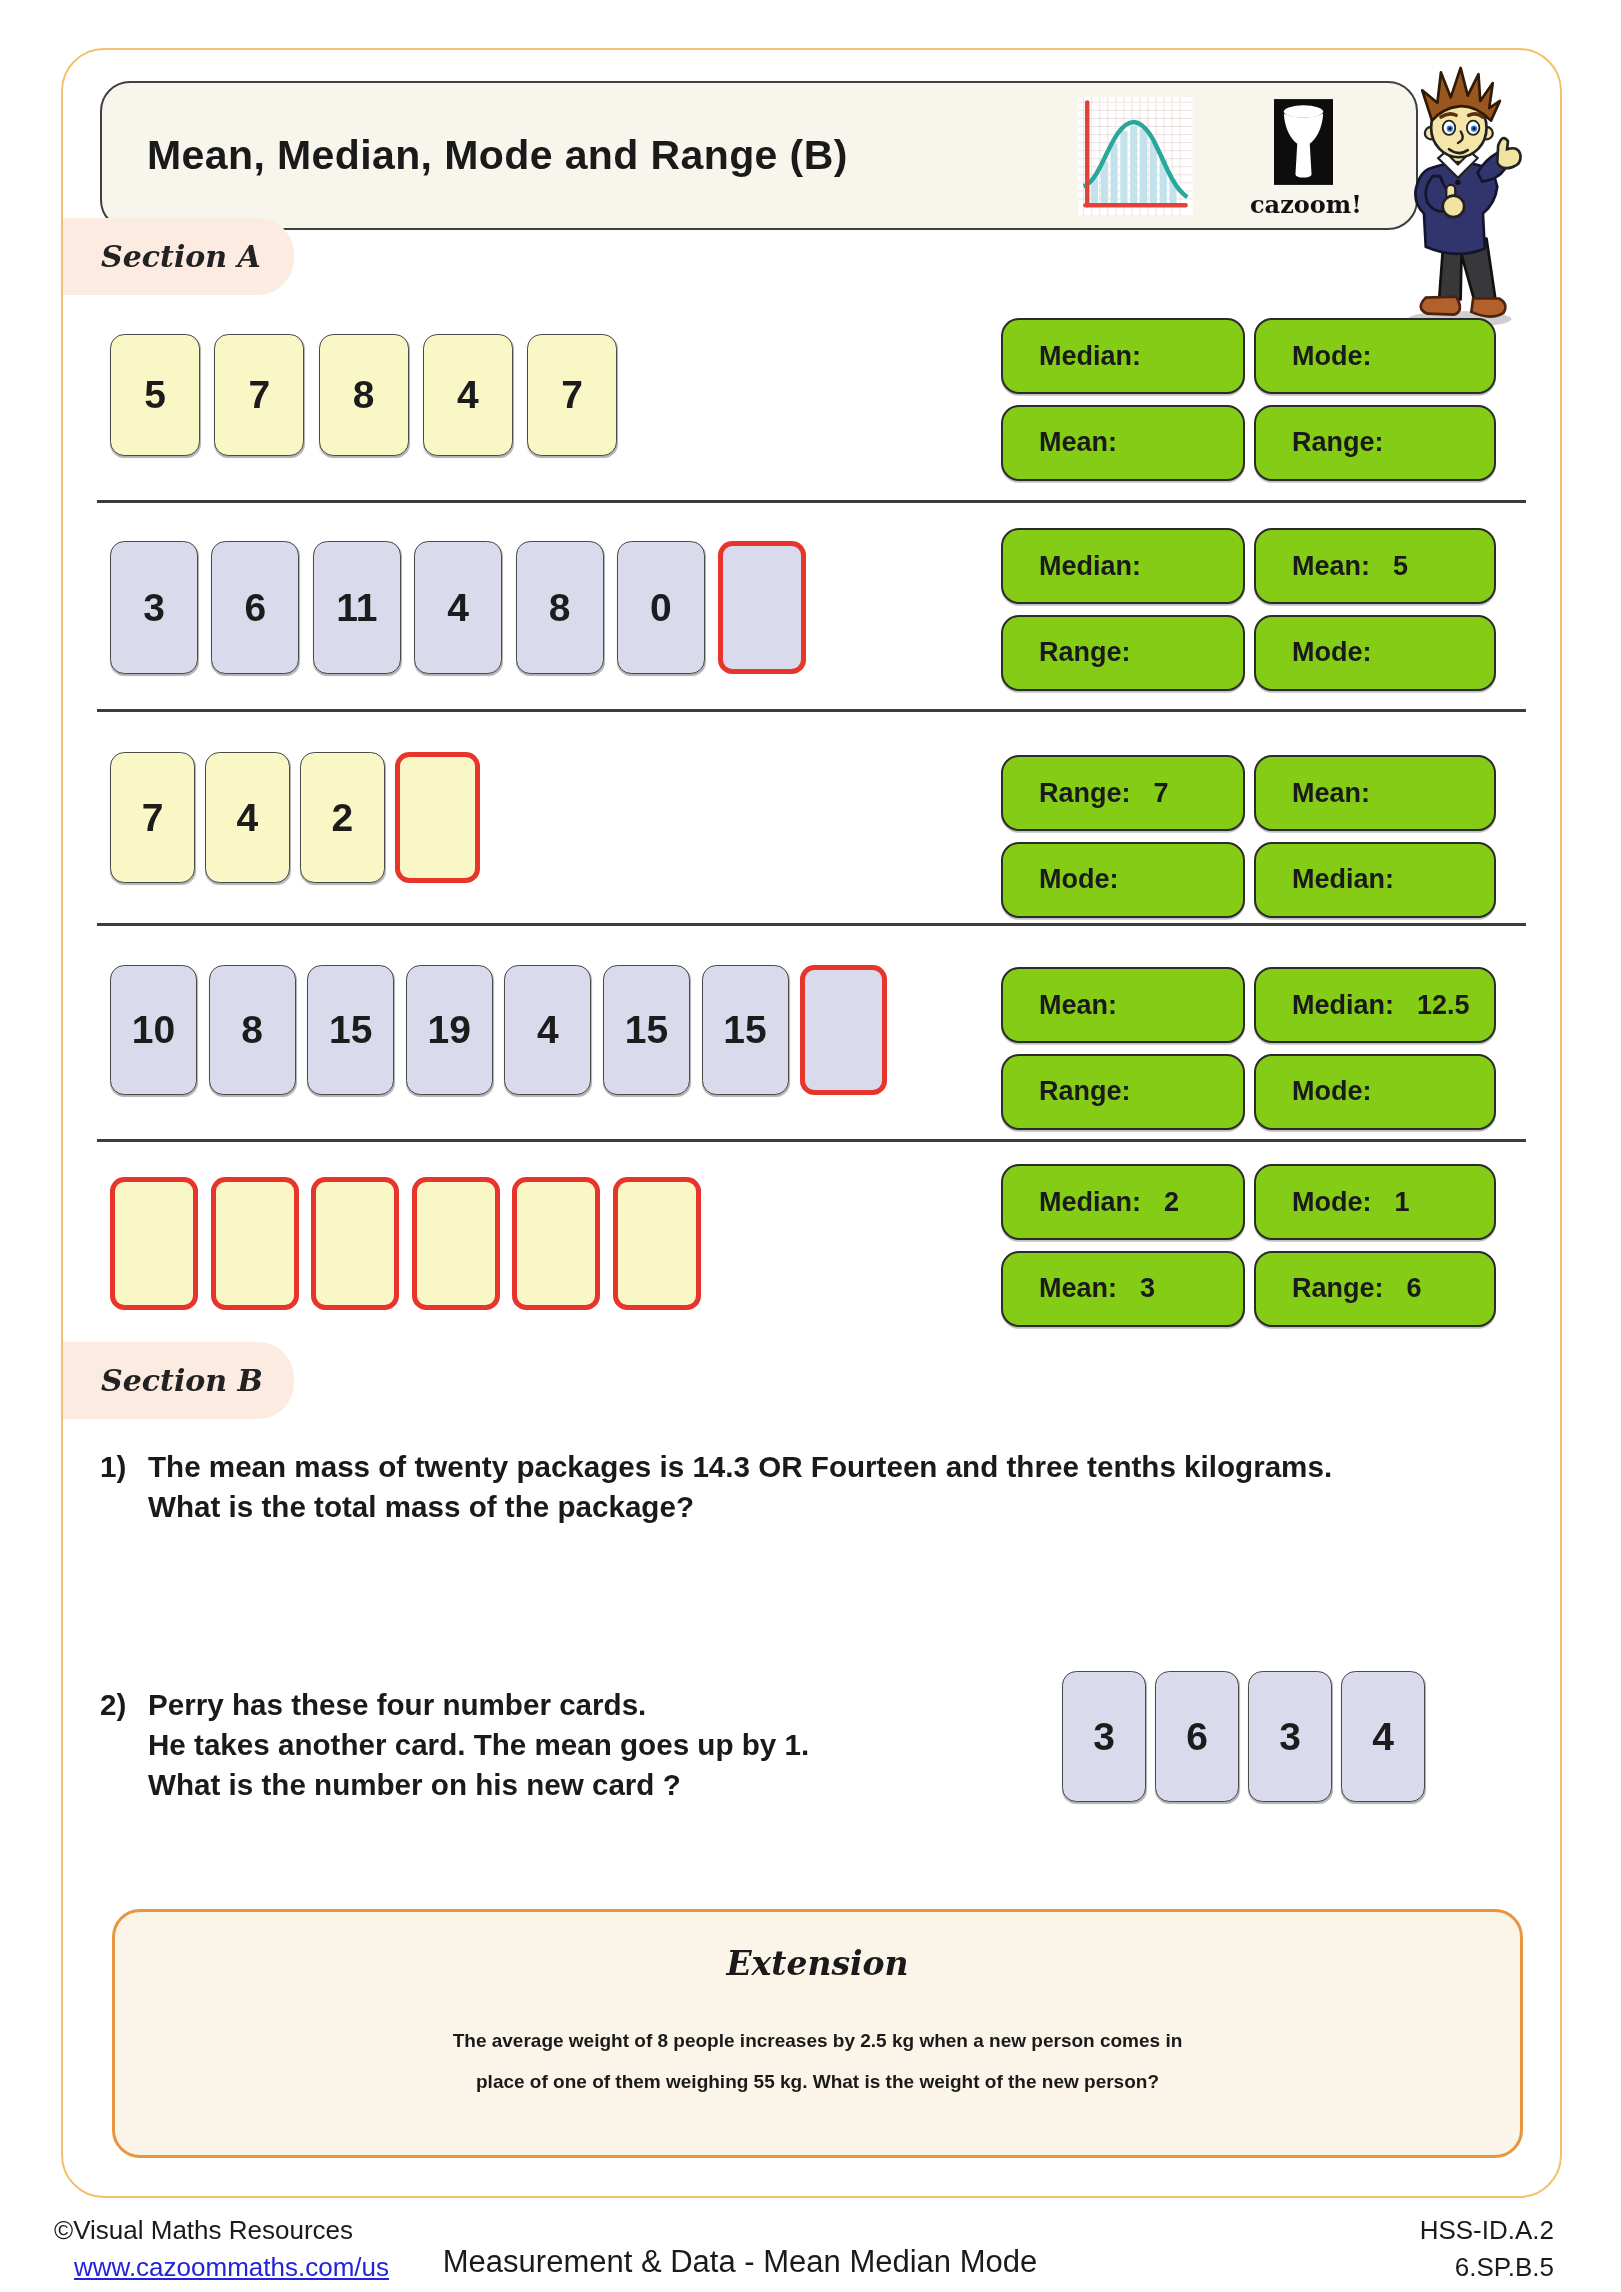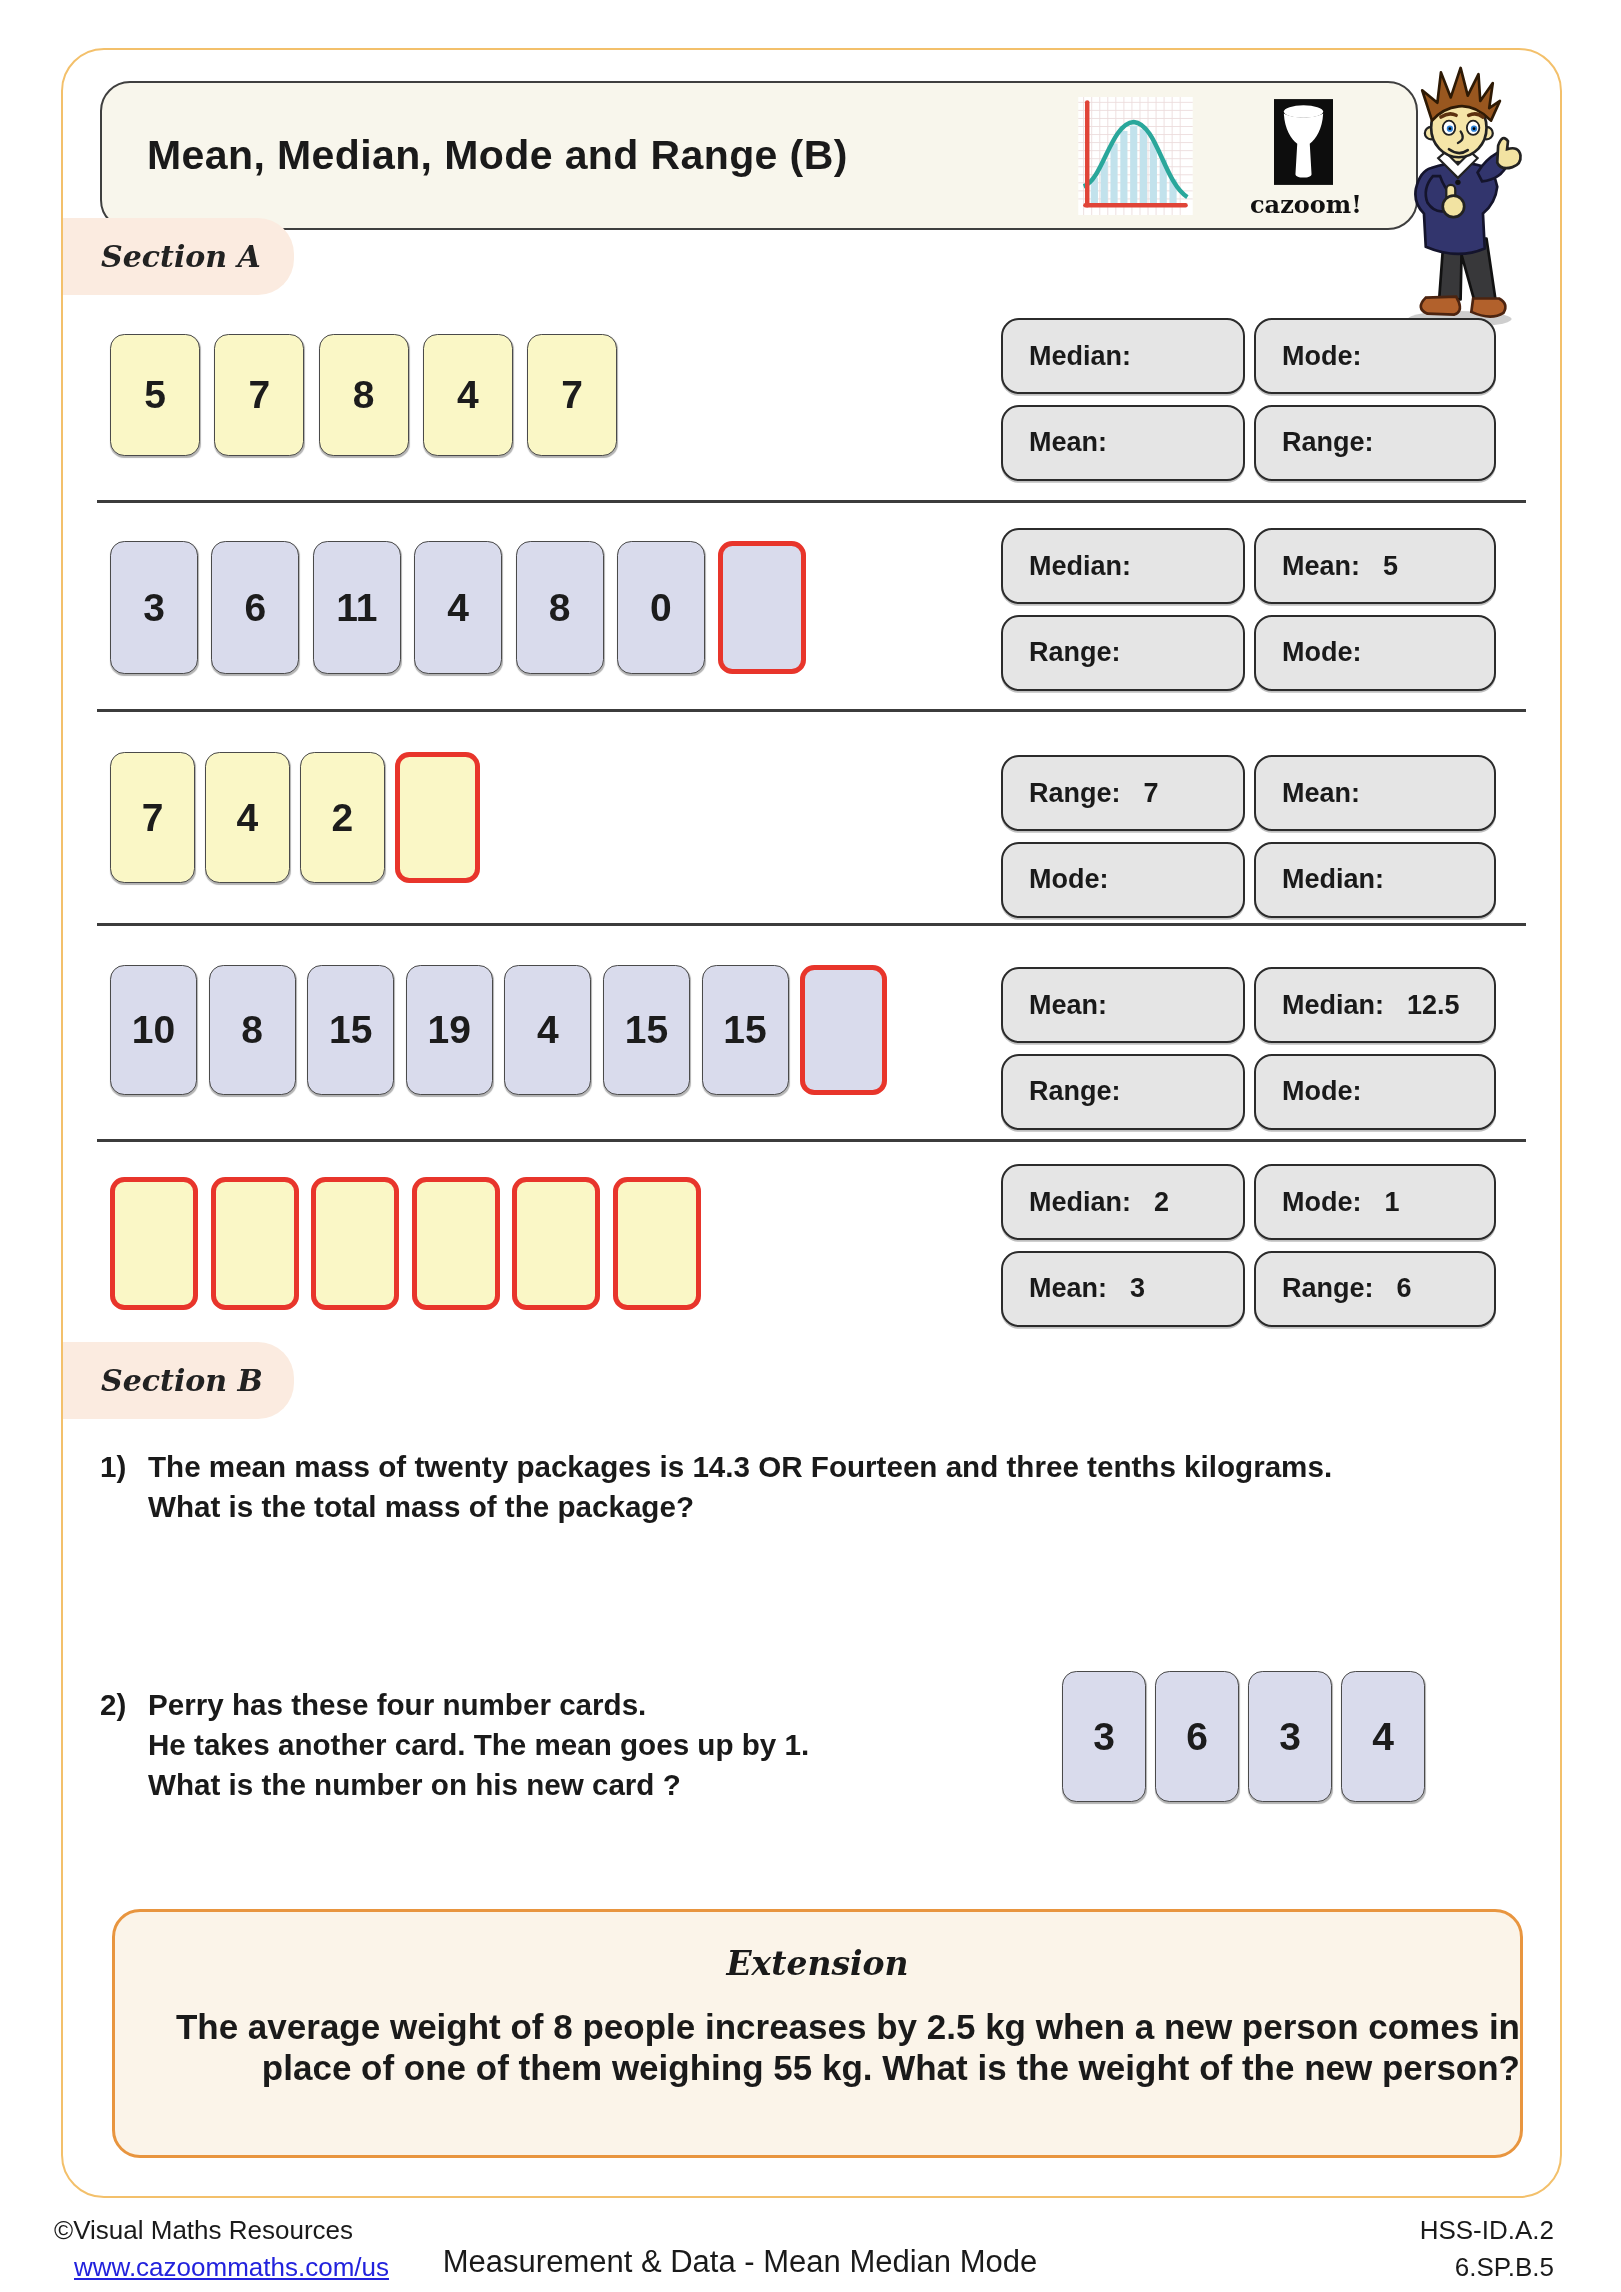--- a/index.html
+++ b/index.html
@@ -26,33 +26,33 @@
   .cards{position:absolute;left:110px;display:flex;}
   .card{width:var(--cw,90px);height:var(--ch,125px);border:1.8px solid #4a4a4a;border-radius:14.3px;
         display:flex;align-items:center;justify-content:center;
         font-size:39px;font-weight:bold;color:#1c1c1c;box-shadow:0.9px 1.8px 0.9px rgba(0,0,0,.3);box-sizing:border-box;}
   .yellow{background:var(--card-yellow,#FAF7C6);}
   .lav{background:var(--card-lavender,#D9DBEC);}
   .red{border:5.4px solid var(--highlight-red,#E8352B);box-shadow:none;}
   
   .aboxes{position:absolute;left:1001px;display:grid;grid-template-columns:244px 242px;
         column-gap:9px;row-gap:10.7px;}
-  .abox{height:76px;background:#e5e5e5;border:2.2px solid var(--answer-box-border,#2B2B2B);
-        border-radius:18px;display:flex;align-items:center;padding-left:26px;gap:23px;
+  .abox{height:76px;background:#84cc16;border:2.2px solid var(--answer-box-border,#2B2B2B);
+        border-radius:18px;display:flex;align-items:center;padding-left:36px;gap:23px;
         font-weight:bold;font-size:27px;box-sizing:border-box;box-shadow:0 1.8px 0 rgba(0,0,0,.25);}
   .divider{position:absolute;left:97px;width:1429px;height:2.7px;background:var(--divider,#3C3C3C);}
   
   .question{position:absolute;left:100px;font-size:29.6px;font-weight:bold;line-height:40px;display:flex;}
   .qnum{width:48px;flex:none;}
   
   .extension{position:absolute;left:112px;top:1909px;width:1411px;height:249px;
         background:var(--extension-bg,#FBF4E9);border:3.6px solid var(--extension-border,#E8953F);
         border-radius:28px;box-sizing:border-box;text-align:center;padding-top:32px;}
   .ext-title{font-family:"DejaVu Serif",serif;font-style:italic;font-weight:bold;font-size:33px;}
-  .ext-body{margin-top:23px;font-size:35px;font-weight:bold;line-height:41px;text-align:right;}
+  .ext-body{margin-top:37px;font-size:19px;font-weight:bold;line-height:41px;}
   
   .footer-left{position:absolute;left:54px;top:2212px;font-size:26px;line-height:37px;}
   .footer-center{position:absolute;left:0;top:2244px;width:1480px;text-align:center;font-size:31px;}
   .footer-right{position:absolute;right:68px;top:2212px;font-size:26px;line-height:37px;text-align:right;}
   .link{color:var(--link-blue,#2222DD);text-decoration:underline;margin-left:20px;}
 </style>
 </head>
 <body>
 
 <div id="page">

